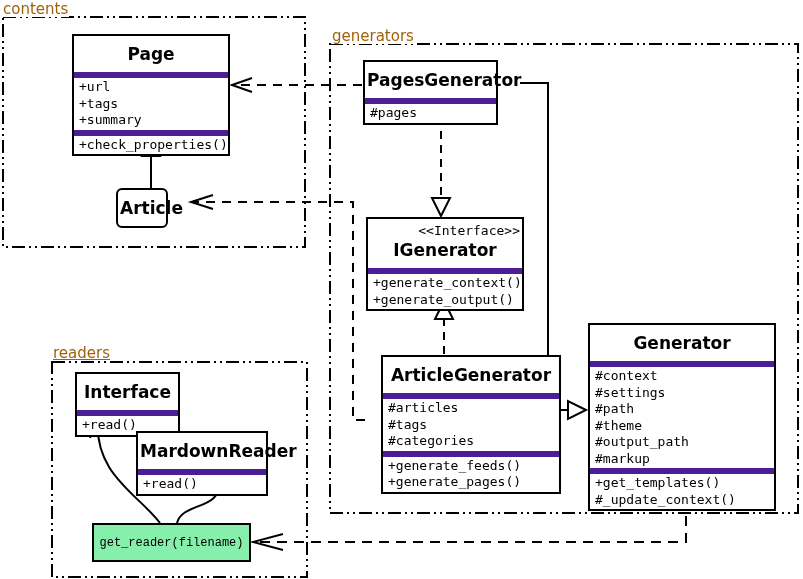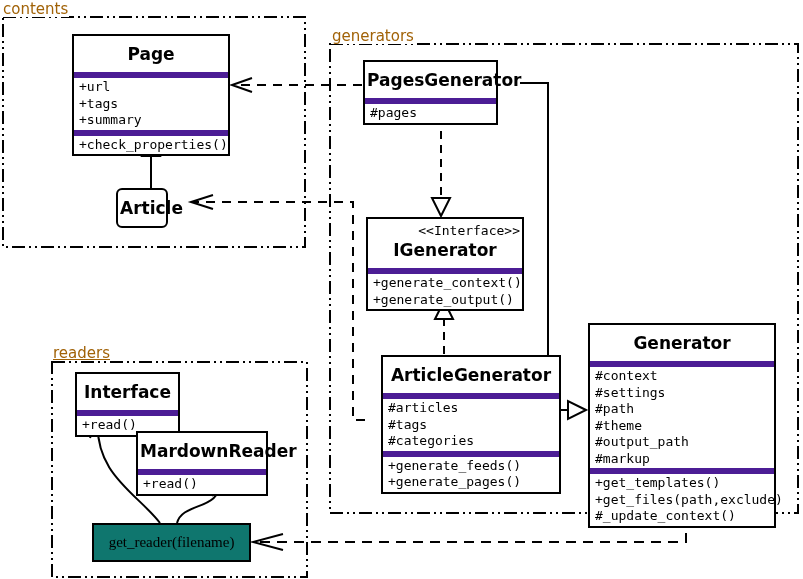--- a/index.html
+++ b/index.html
@@ -24,23 +24,23 @@
     line-height:16px;text-align:right;white-space:nowrap;
   }
   .cls .members{
     border-top:6px solid #4c1d95;padding:1px 5px;
   }
   .cls .m{
     font-family:"DejaVu Sans Mono",monospace;font-size:13px;line-height:16.5px;
     white-space:nowrap;
   }
   .plainbox{
-    position:absolute;background:#0f766e;border:2px solid #000;box-sizing:border-box;
+    position:absolute;background:#86efac;border:2px solid #000;box-sizing:border-box;
     display:flex;align-items:center;justify-content:center;
-    font-family:Liberation Serif, serif;font-size:15px;white-space:nowrap;
+    font-family:Liberation Mono, monospace;font-size:12px;white-space:nowrap;
   }
 </style>
 </head>
 <body>
 
 <div id="canvas">
 
   <svg id="wires" viewBox="0 0 803 579" xmlns="http://www.w3.org/2000/svg">
 
     <rect x="3" y="17" width="302" height="230" fill="none" stroke="#000" stroke-width="2" stroke-dasharray="13 4 2 4 2 4"></rect>
@@ -131,21 +131,20 @@
     <div class="members">
       <div class="m">#context</div>
       <div class="m">#settings</div>
       <div class="m">#path</div>
       <div class="m">#theme</div>
       <div class="m">#output_path</div>
       <div class="m">#markup</div>
     </div>
     <div class="members">
       <div class="m">+get_templates()</div>
-      <div class="m">+get_files(path,exclude)</div>
       <div class="m">#_update_context()</div>
     </div>
   </div>
 
   <div class="cls" style="left:75px;top:372px;width:105px;">
     <div class="title">Interface</div>
     <div class="members">
       <div class="m">+read()</div>
     </div>
   </div>

